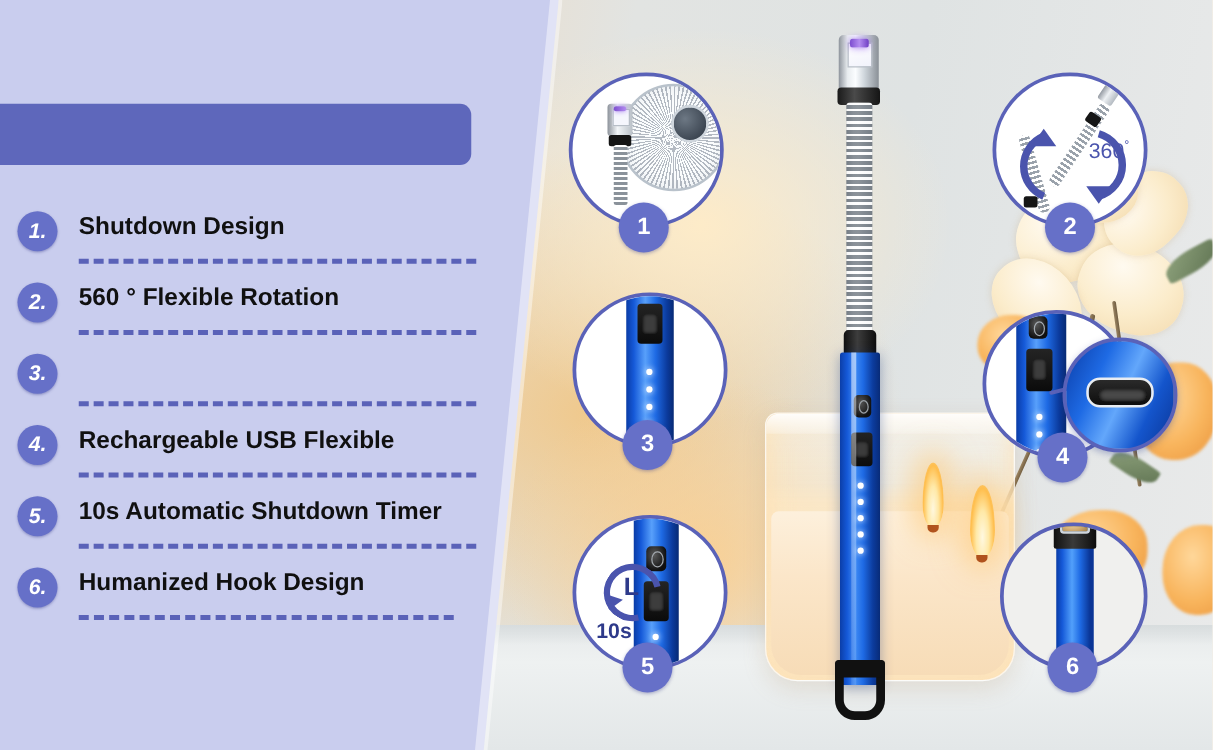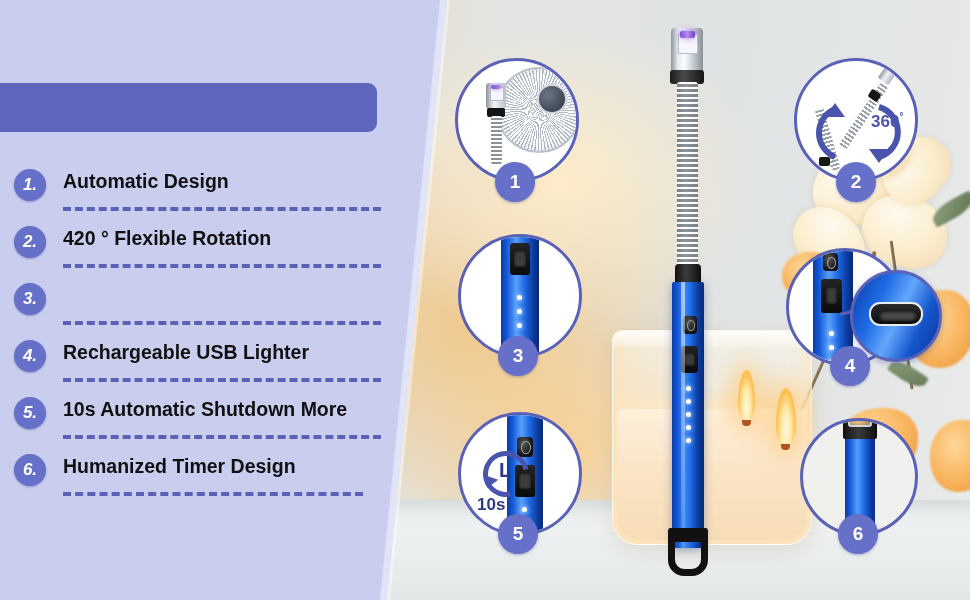--- a/index.html
+++ b/index.html
@@ -251,21 +251,21 @@
     position:absolute; width:9px; border-radius:4px;
     background:repeating-linear-gradient(180deg,#ffffff 0 2px,#9aa2ab 2px 4px);
   }
   .gn-cap { position:absolute; width:11px; height:9px; background:#161616; border-radius:2px; }
   .gn-tip {
     position:absolute; width:13px; height:16px;
     background:linear-gradient(90deg,#949aa2,#eef1f4 45%,#b3bac1);
     border-radius:2px;
   }
   .deg360 {
-    position:absolute; font-size:17px; font-weight:bold; color:#4a54ad; white-space:nowrap;
+    position:absolute; font-size:17px; font-weight:normal; color:#4a54ad; white-space:nowrap;
   }
   .deg360 sup { font-size:10px; }
 
   
   .slice {
     position:absolute; top:-20px; height:200px;
     background:linear-gradient(90deg,#0a3ca6 0%, #1559d8 16%, #58a0fb 40%, #1e6ae4 62%, #0b3a9c 86%, #072a74 100%);
   }
   .slice-usb {
     position:absolute; background:linear-gradient(180deg,#242424,#0b0b0b); border-radius:3px;
@@ -512,48 +512,48 @@
 
   <div class="panel"></div>
   <div class="panel-edge"></div>
 
   <div class="banner"></div>
 
   <div class="list">
 
     <div class="row">
       <div class="badge">1.</div>
-      <div class="row-label">Automatic Design</div>
+      <div class="row-label">Shutdown Design</div>
       <div class="dash"></div>
     </div>
 
     <div class="row">
       <div class="badge">2.</div>
-      <div class="row-label">420 °  Flexible Rotation</div>
+      <div class="row-label">560 °  Flexible Rotation</div>
       <div class="dash"></div>
     </div>
 
     <div class="row">
       <div class="badge">3.</div>
       <div class="dash"></div>
     </div>
 
     <div class="row">
       <div class="badge">4.</div>
-      <div class="row-label">Rechargeable USB Lighter</div>
+      <div class="row-label">Rechargeable USB Flexible</div>
       <div class="dash"></div>
     </div>
 
     <div class="row">
       <div class="badge">5.</div>
-      <div class="row-label">10s Automatic Shutdown More</div>
+      <div class="row-label">10s Automatic Shutdown Timer</div>
       <div class="dash"></div>
     </div>
 
     <div class="row">
       <div class="badge">6.</div>
-      <div class="row-label">Humanized Timer Design</div>
+      <div class="row-label">Humanized Hook Design</div>
       <div class="dash" style="width:300px;"></div>
     </div>
 
   </div>
 
 </div>
 
 </body></html>

